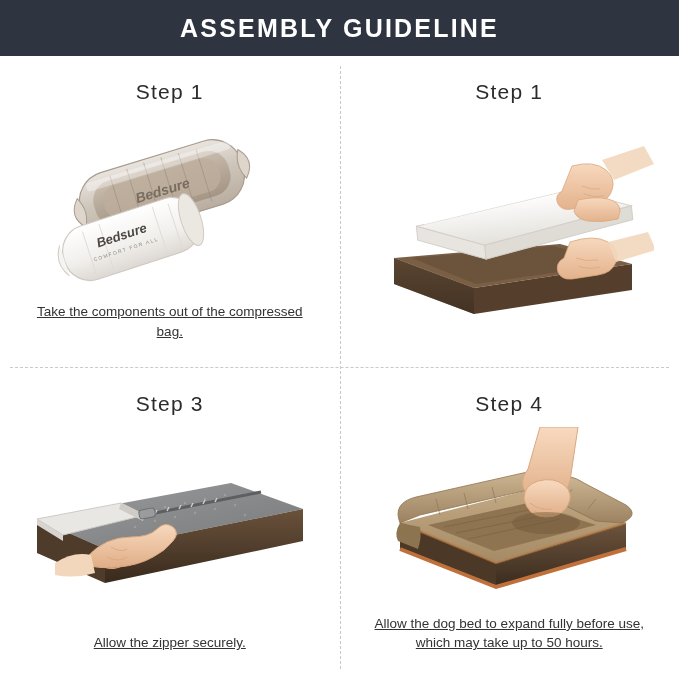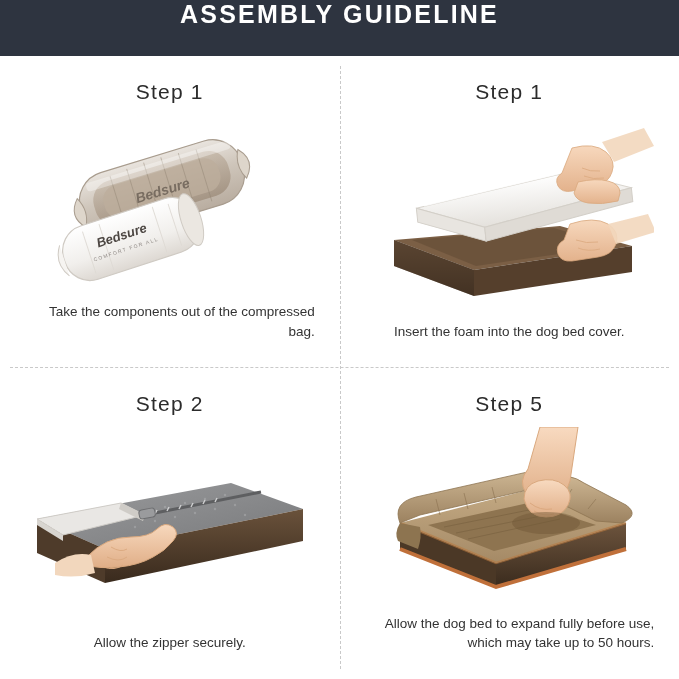--- a/index.html
+++ b/index.html
@@ -18,20 +18,21 @@
     width: 679px;
     height: 679px;
     box-sizing: border-box;
     background: #ffffff;
   }
   
   .header {
     height: 56px;
     background: #2e3440;
     display: flex;
+    align-items: center;
     justify-content: center;
   }
   .header-title {
     color: #ffffff;
     font-size: 25px;
     font-weight: bold;
     letter-spacing: 2.2px;
     font-family: "Liberation Sans", sans-serif;
   }
   
@@ -82,24 +83,25 @@
     flex: 1 1 auto;
     width: 100%;
     display: flex;
     align-items: center;
     justify-content: center;
     position: relative;
   }
   .caption {
     font-size: 13.5px;
     color: #333333;
-    text-align: right;
+    text-align: center;
     line-height: 1.45;
     max-width: 290px;
     margin-bottom: 16px;
+    text-decoration: underline;
   }
   svg { display: block; }
 </style>
 </head>
 <body>
 
 <div class="page">
 
   <div class="header">
     <div class="header-title">ASSEMBLY GUIDELINE</div>
@@ -219,25 +221,24 @@
           <g>
             <path d="M206 104 q24 -8 38 0 q12 8 8 20 q-4 11 -18 13 l-26 4 q-11 1 -14 -7 q-3 -9 6 -14 z" fill="url(#skinG)" stroke="#d9a87e" stroke-width="0.8"></path>
             <path d="M244 104 l40 -10 l8 18 l-40 12 z" fill="#f2d7bd" opacity="0.9"></path>
             <g stroke="#dcab82" stroke-width="0.9" fill="none">
               <path d="M212 120 q10 4 22 2"></path>
               <path d="M214 128 q10 4 22 1"></path>
             </g>
           </g>
         </svg>
       </div>
-      <div class="caption">Insert the foam into the dog bed cover.</div>
     </div>
 
     <div class="cell">
-      <div class="step-title">Step 2</div>
+      <div class="step-title">Step 3</div>
       <div class="art">
         <svg width="290" height="175" viewBox="0 0 290 175">
           <defs>
             <linearGradient id="grayTop" x1="0" y1="0" x2="1" y2="1">
               <stop offset="0%" stop-color="#9b9c9e"></stop>
               <stop offset="100%" stop-color="#77787a"></stop>
             </linearGradient>
             <linearGradient id="brownSide" x1="0" y1="0" x2="0" y2="1">
               <stop offset="0%" stop-color="#6a523b"></stop>
               <stop offset="100%" stop-color="#392a1d"></stop>
@@ -292,21 +293,21 @@
               <path d="M82 120 q12 6 20 0"></path>
               <path d="M78 130 q12 4 20 -2"></path>
             </g>
           </g>
         </svg>
       </div>
       <div class="caption">Allow the zipper securely.</div>
     </div>
 
     <div class="cell">
-      <div class="step-title">Step 5</div>
+      <div class="step-title">Step 4</div>
       <div class="art">
         <svg width="290" height="175" viewBox="0 0 290 175">
           <defs>
             <linearGradient id="tanTop" x1="0" y1="0" x2="0" y2="1">
               <stop offset="0%" stop-color="#c3a983"></stop>
               <stop offset="100%" stop-color="#a58a66"></stop>
             </linearGradient>
             <linearGradient id="bolster" x1="0" y1="0" x2="0" y2="1">
               <stop offset="0%" stop-color="#cdb693"></stop>
               <stop offset="100%" stop-color="#9c8260"></stop>

